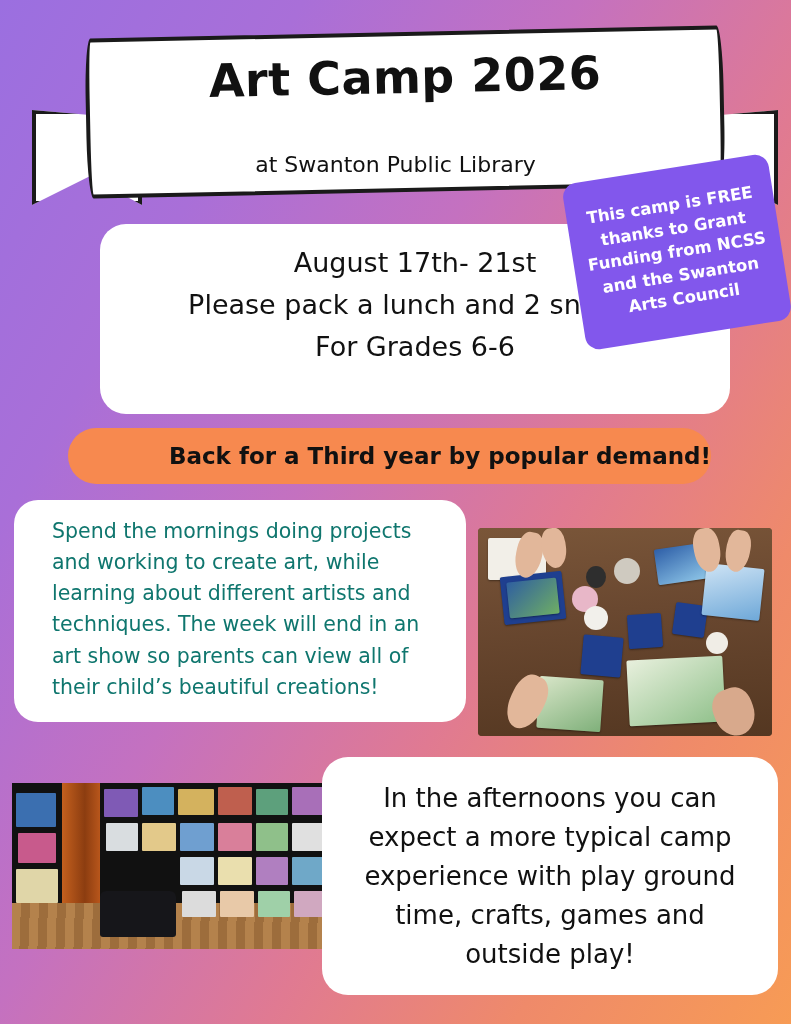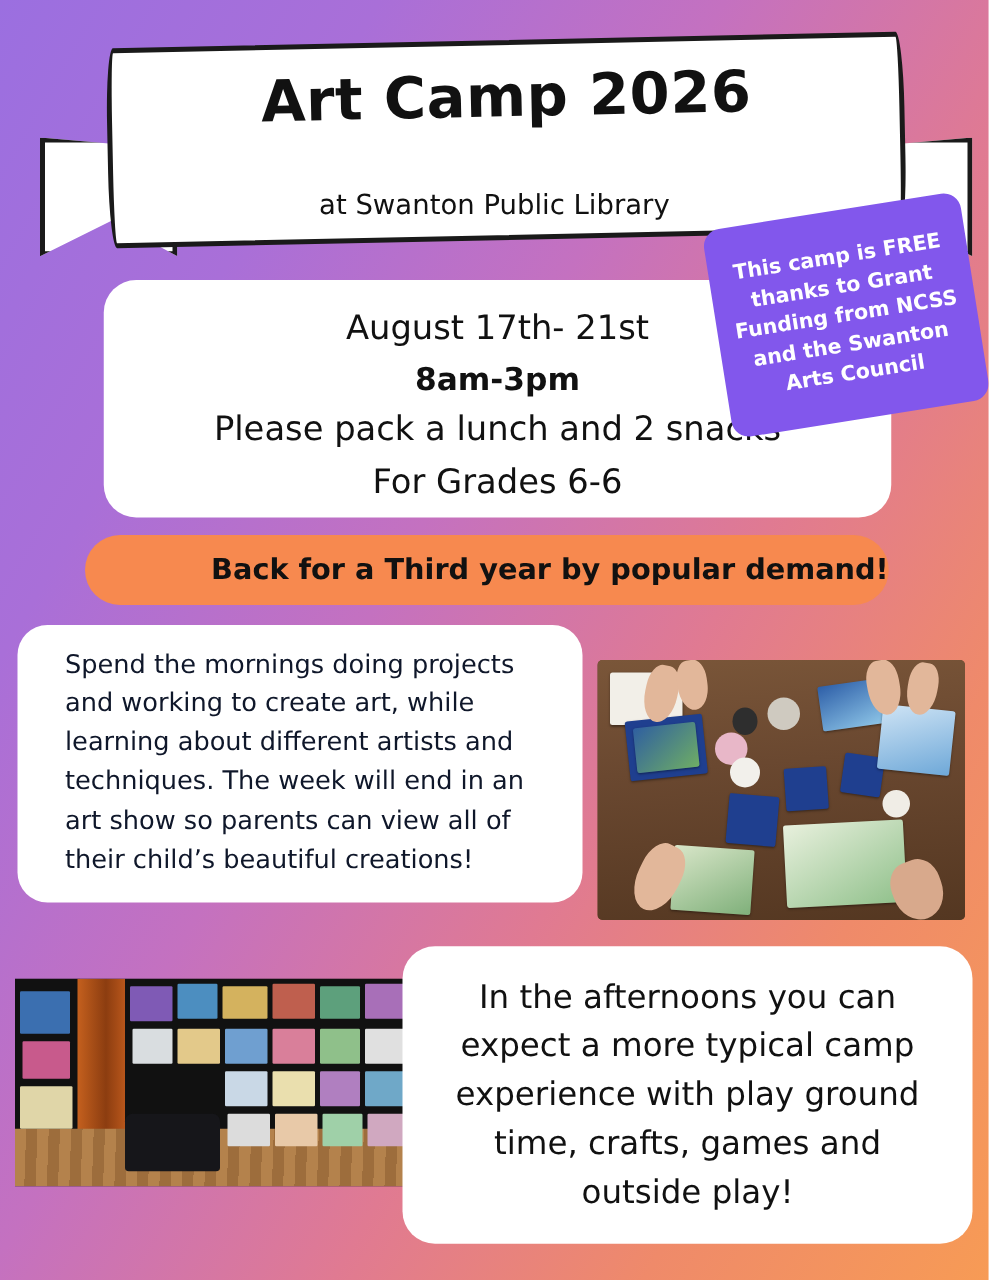--- a/index.html
+++ b/index.html
@@ -97,21 +97,21 @@
     color: #ffffff;
     font-size: 16.5px;
     font-weight: bold;
     line-height: 1.42;
     text-align: center;
   }
 
   
   .info-card {
     position: absolute;
-    left: 83px;
+    left: 100px;
     top: 224px;
     width: 630px;
     height: 190px;
     background: #ffffff;
     border-radius: 26px;
     padding-top: 18px;
     z-index: 3;
   }
   .info-line {
     text-align: center;
@@ -148,21 +148,21 @@
     top: 500px;
     width: 452px;
     height: 222px;
     background: #ffffff;
     border-radius: 24px;
     padding: 16px 34px 16px 38px;
   }
   .para-text {
     font-size: 20.5px;
     line-height: 1.52;
-    color: #0f172a;
+    color: #0f766e;
   }
 
   
   .photo-table {
     position: absolute;
     left: 478px;
     top: 528px;
     width: 294px;
     height: 208px;
     border-radius: 4px;
@@ -261,21 +261,20 @@
     <div class="banner-title">Art Camp 2026</div>
   </div>
   <div class="banner-sub" style="position:absolute; left:0; top:152px; width:791px; text-align:center;">at Swanton Public Library</div>
 
   <div class="free-badge">
     <div class="free-badge-text">This camp is FREE thanks to Grant Funding from NCSS and the Swanton Arts Council</div>
   </div>
 
   <div class="info-card">
     <div class="info-line">August  17th- 21st</div>
-    <div class="info-line bold">8am-3pm</div>
     <div class="info-line">Please pack a lunch and 2 snacks</div>
     <div class="info-line">For Grades 6-6</div>
   </div>
 
   <div class="orange-bar">
     <div class="orange-bar-text">Back for a Third year by popular demand!</div>
   </div>
 
   <div class="para-card">
     <div class="para-text">Spend the mornings doing projects and working to create art, while learning about different artists and techniques. The week will end in an art show so parents can view all of their child’s beautiful creations!</div>

